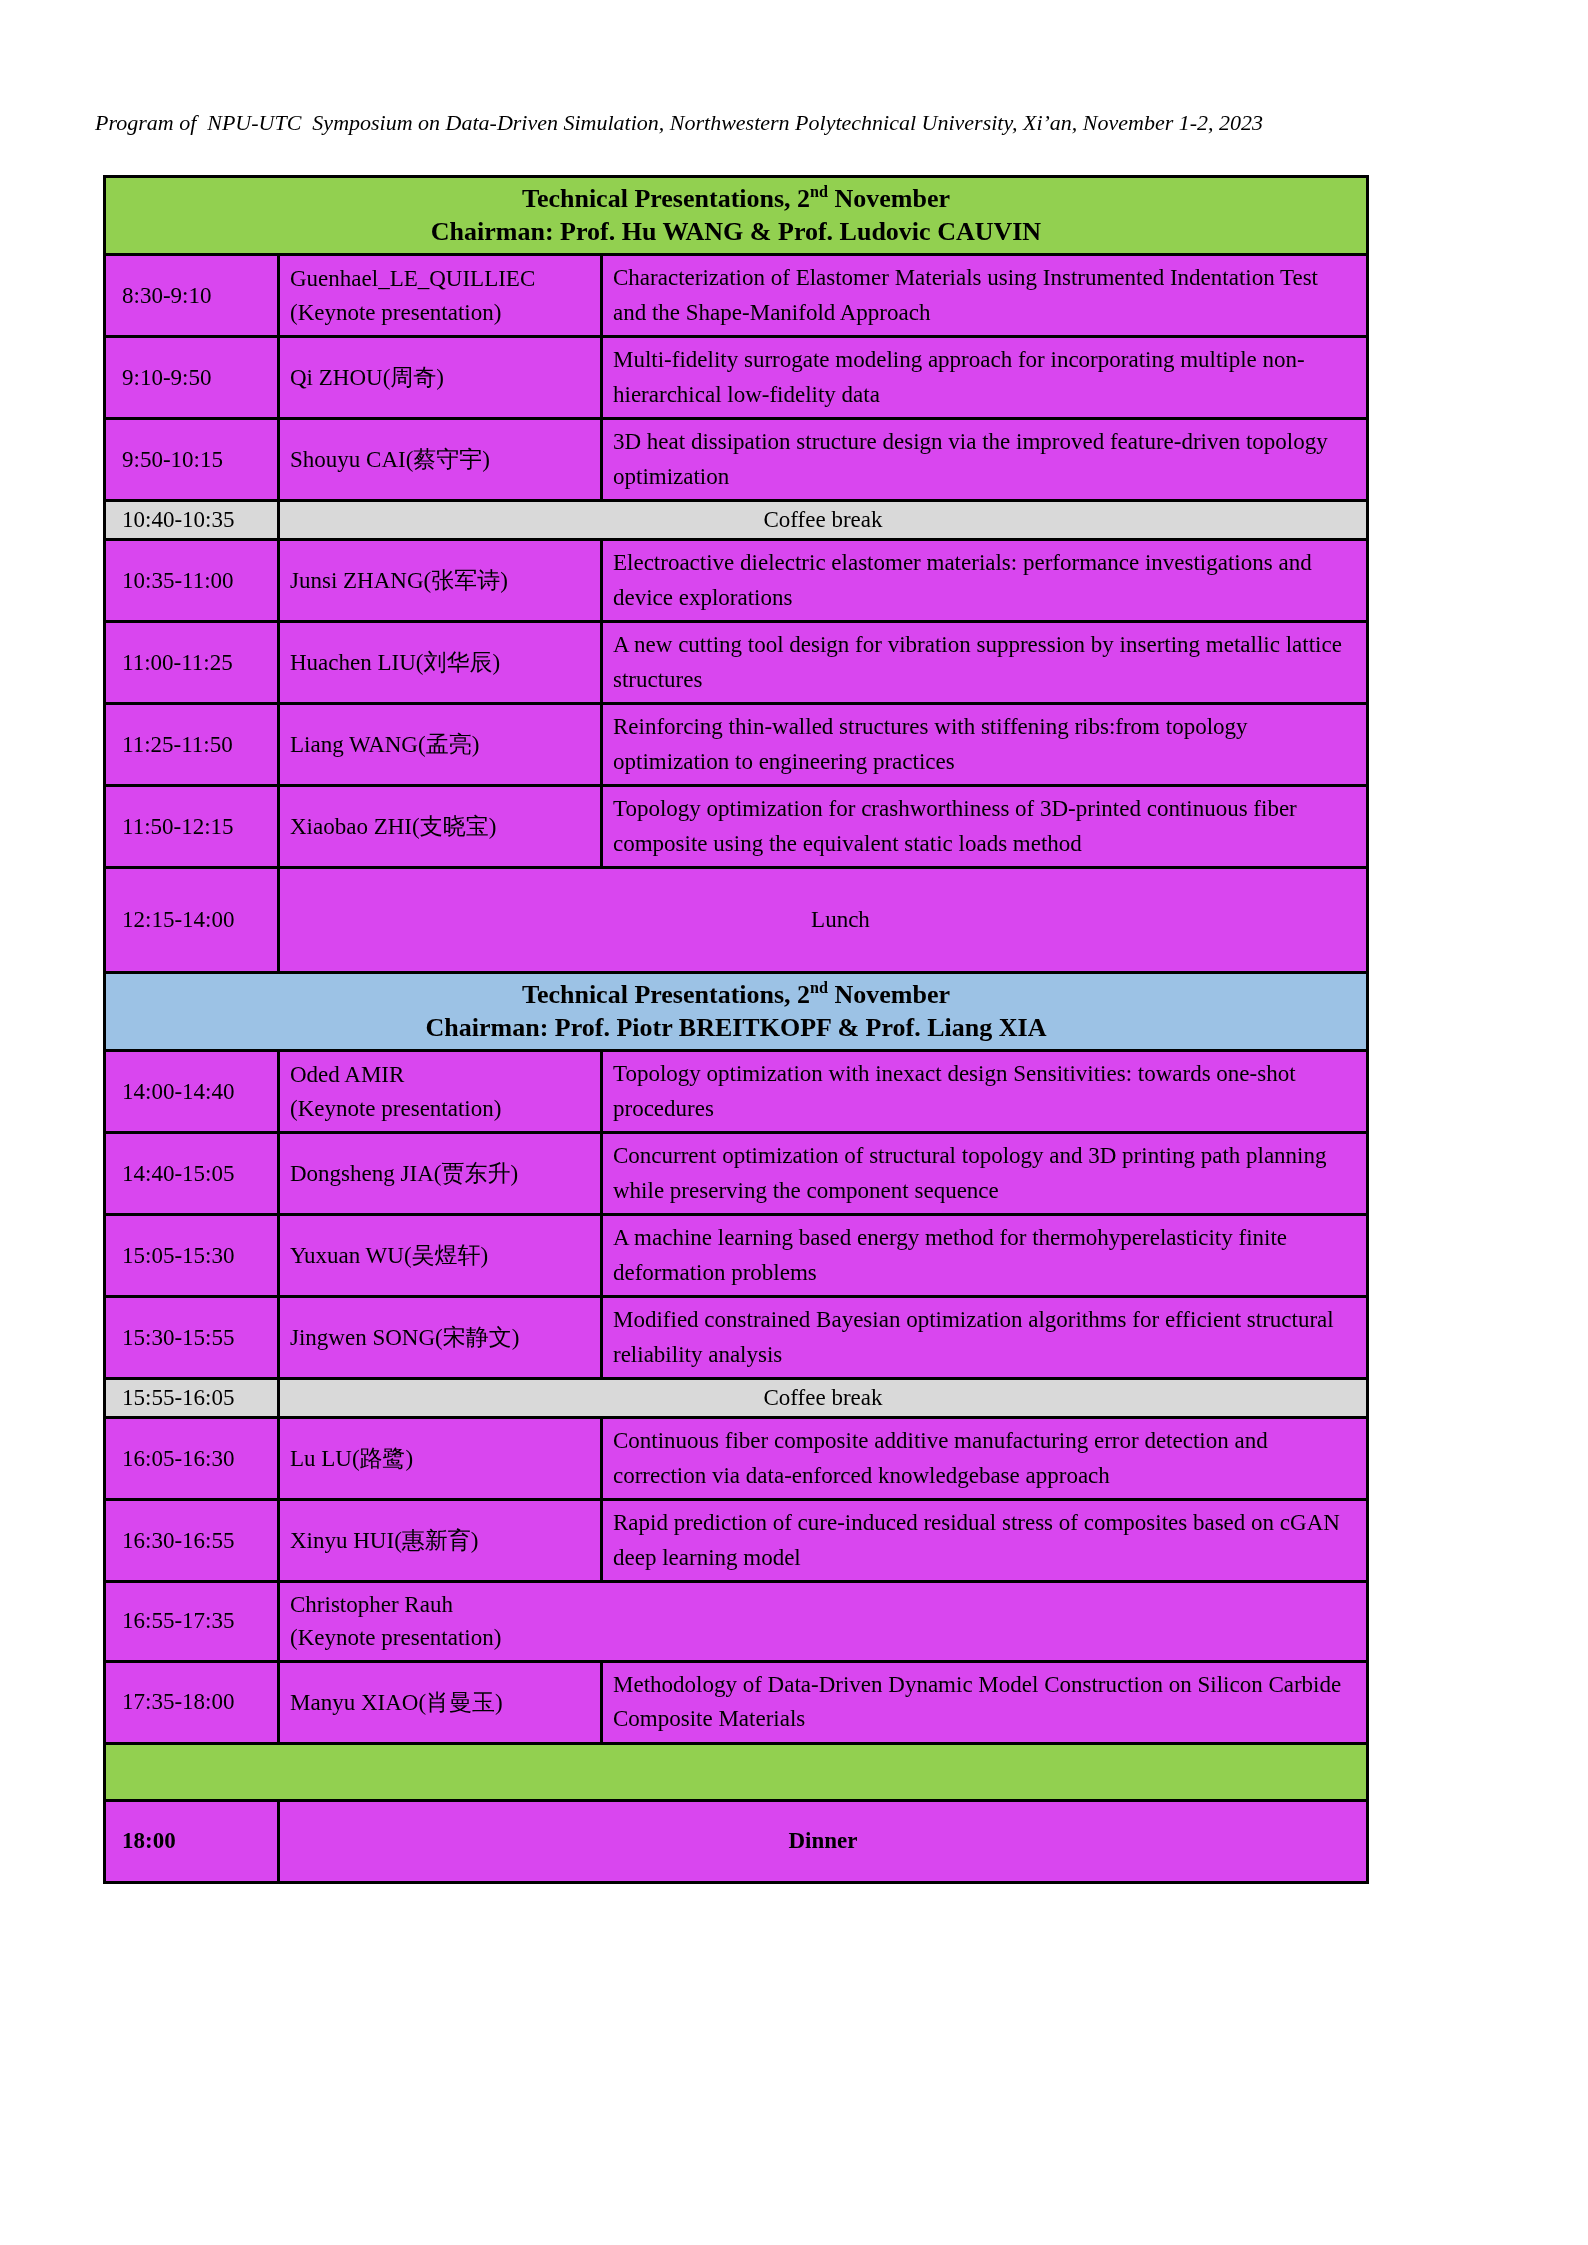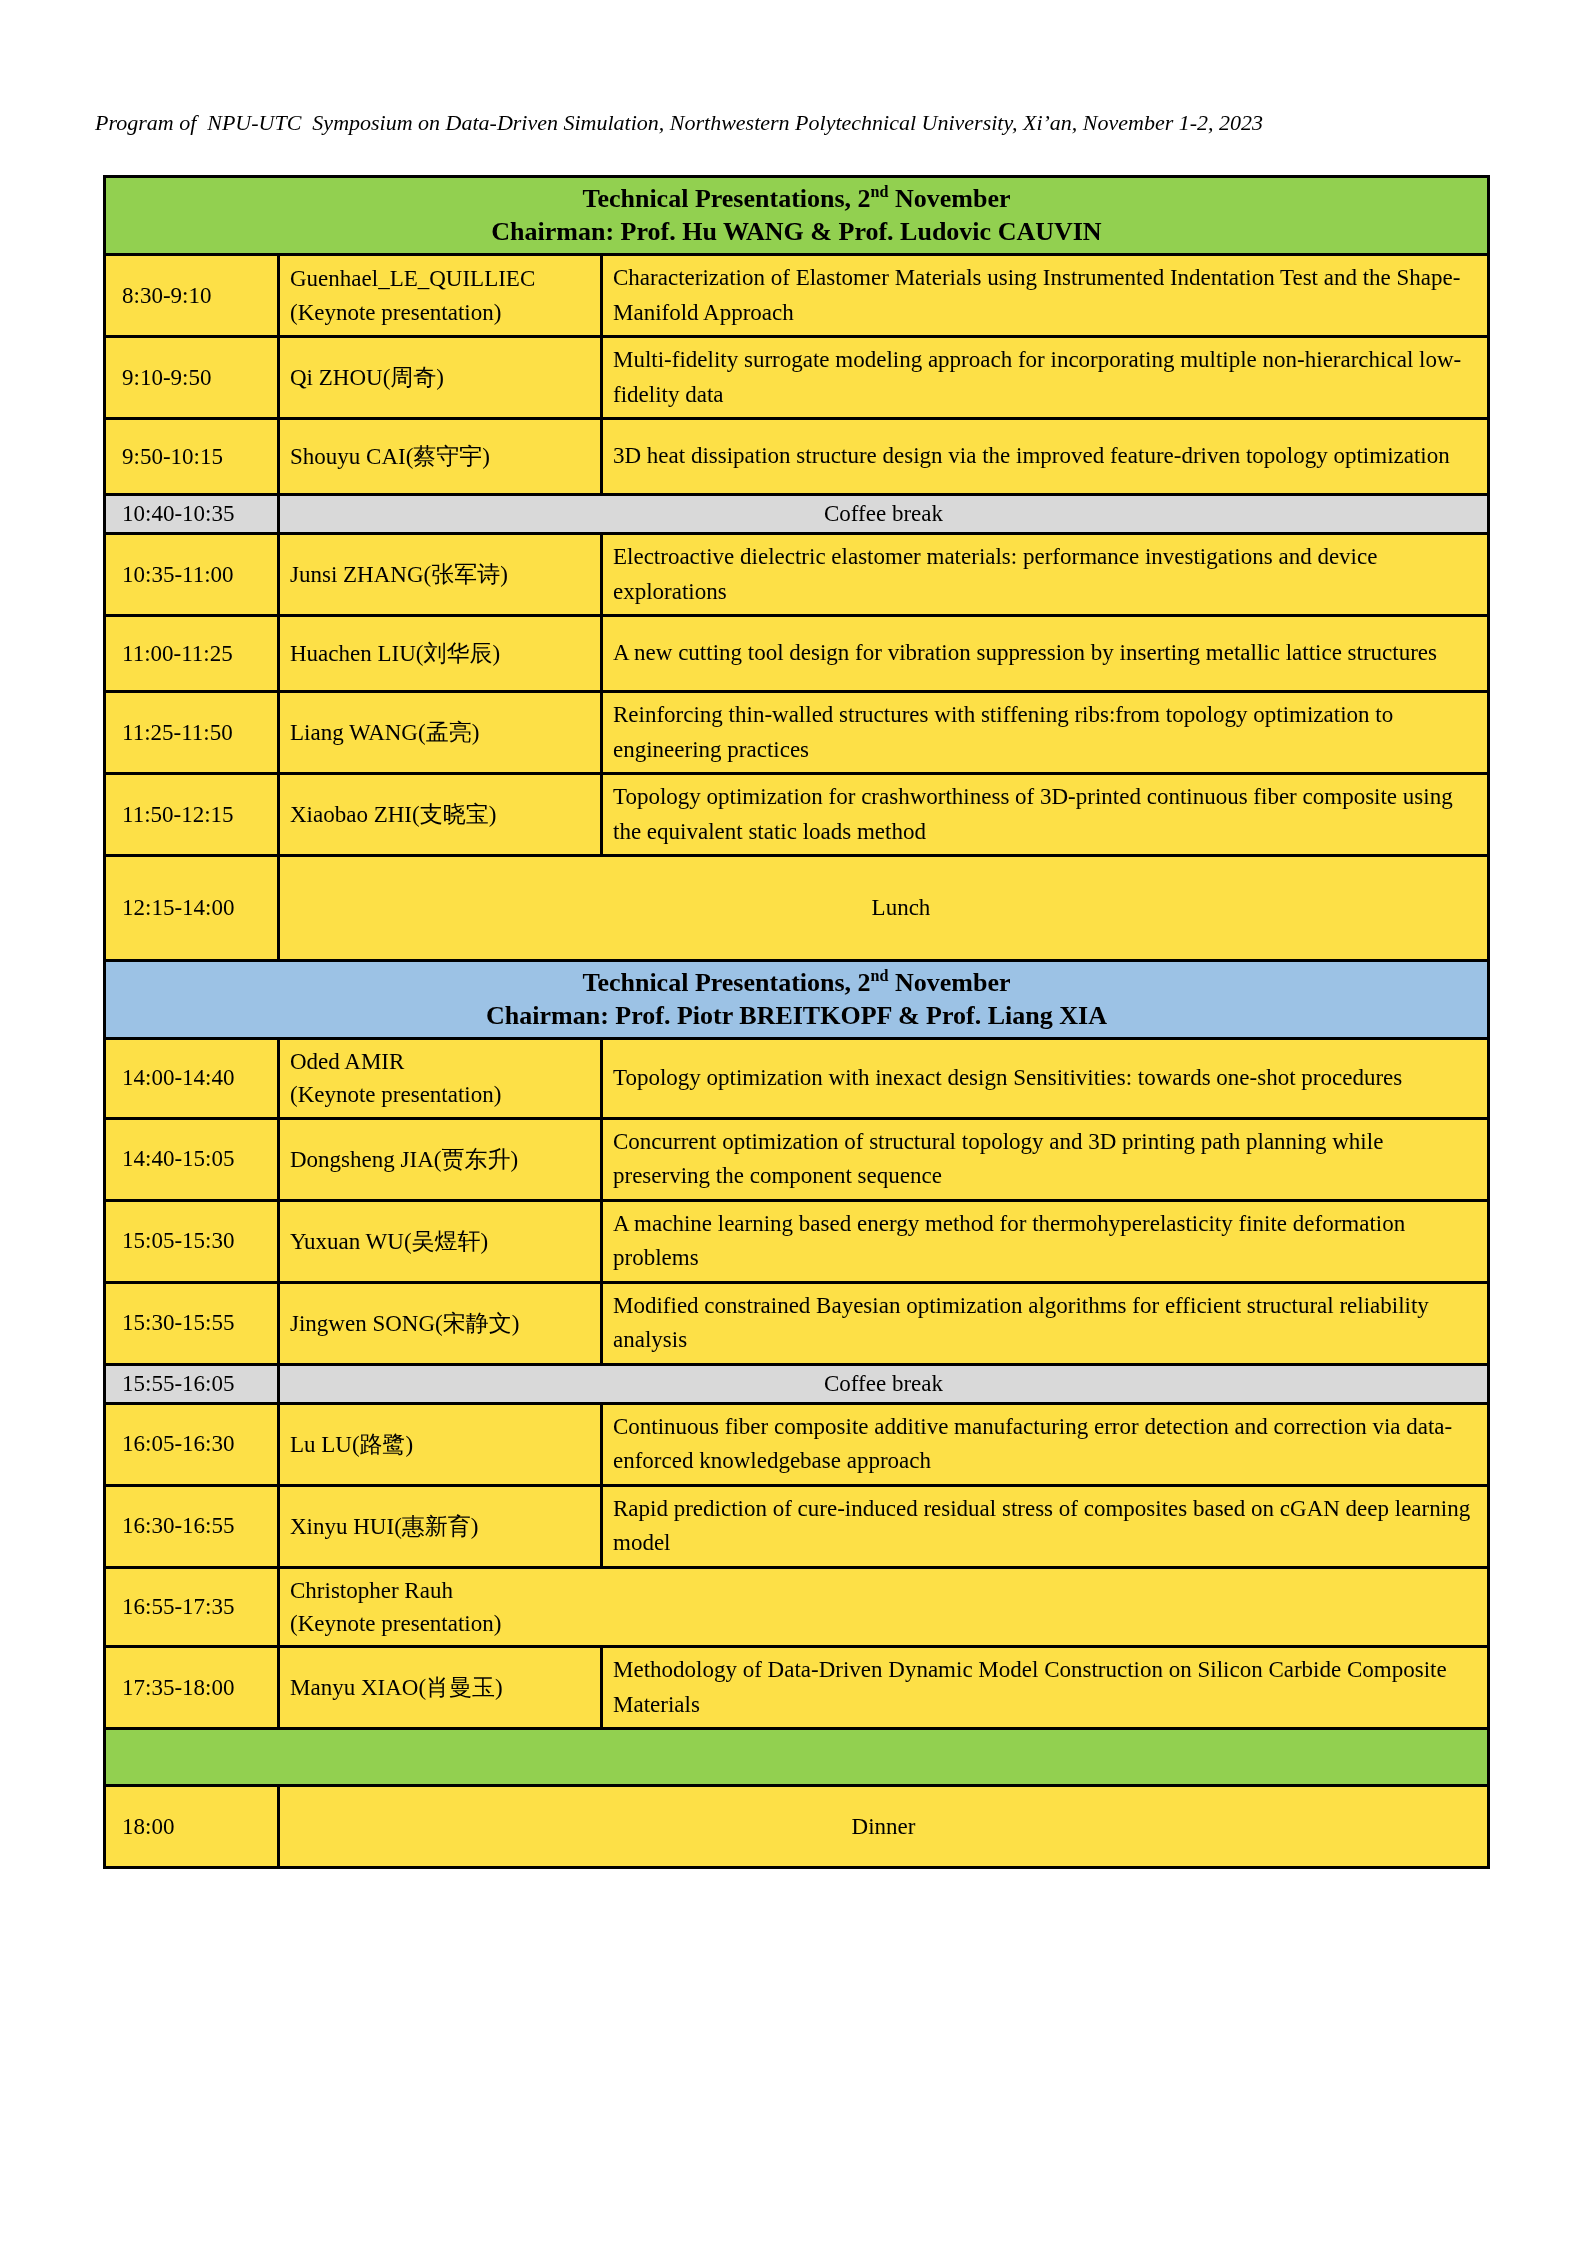--- a/index.html
+++ b/index.html
@@ -12,24 +12,24 @@
   .doc-header {
     position: absolute;
     left: 95px; top: 110px;
     font-style: italic;
     font-size: 22px;
     white-space: pre-wrap;
   }
   .program-table {
     position: absolute;
     left: 103px; top: 175px;
-    width: 1387px;
+    width: 1266px;
     border: 3px solid #000;
     box-sizing: border-box;
-    background: #fde047;
+    background: #d946ef;
   }
   .row {
     display: grid;
     grid-template-columns: 174px 323px 1fr;
     border-bottom: 3px solid #000;
     box-sizing: border-box;
   }
   .row:last-child { border-bottom: none; }
   .row.merged-row { grid-template-columns: 174px 1fr; }
   .header-row {
@@ -54,21 +54,21 @@
     padding: 5px 10px;
   }
   .cell:last-child { border-right: none; }
   .time-cell { padding-left: 16px; padding-right: 4px; }
   .speaker-cell { line-height: 1.45; }
   .title-cell { line-height: 1.5; white-space: pre-wrap; }
   .merged-cell { align-items: center; text-align: center; }
   .talk-row { min-height: 76px; }
   .break-row { min-height: 36px; }
   .row-lunch { min-height: 105px; gap: 35px; }
-  .row-dinner { min-height: 79px; }
+  .row-dinner { min-height: 79px; font-weight: bold; }
   .spacer-row {
     display: block;
     min-height: 57px;
   }
 </style>
 </head>
 <body>
 
 <div class="doc-header">Program of  NPU-UTC  Symposium on Data-Driven Simulation, Northwestern Polytechnical University, Xi’an, November 1-2, 2023</div>
 

